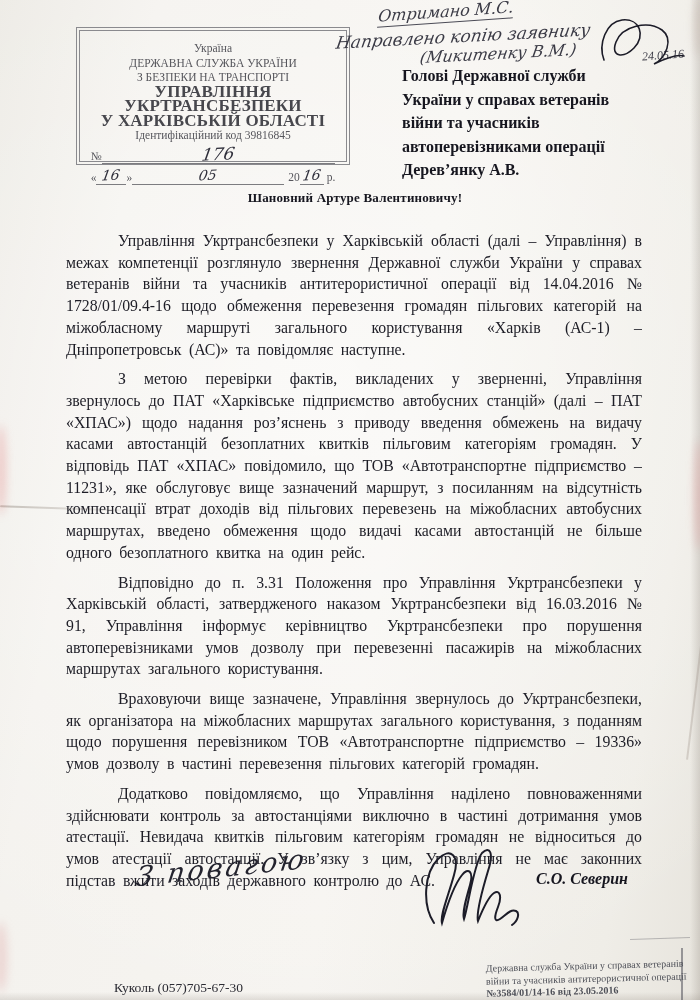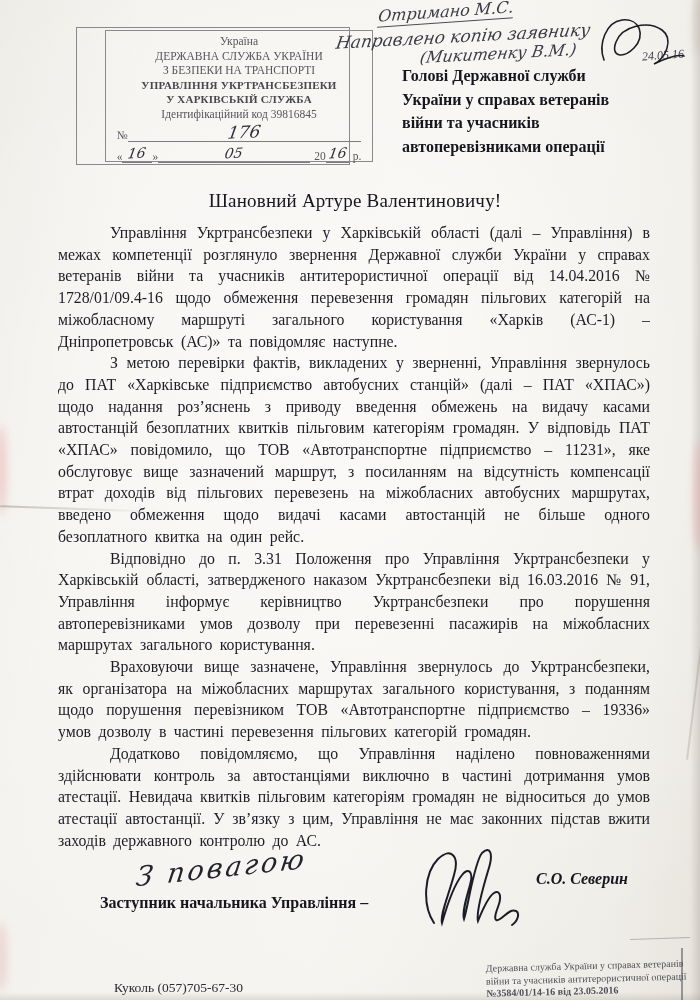--- a/index.html
+++ b/index.html
@@ -27,24 +27,24 @@
   .edge-shadow-b{position:absolute;left:0;bottom:0;width:100%;height:8px;
     background:linear-gradient(0deg, rgba(120,110,100,.18), rgba(0,0,0,0));}
 
   
   .sender-stamp{
     position:absolute;left:76px;top:27px;width:268px;height:132px;
     border:1px solid #8a8a8e;padding:2px;color:#56565c;
   }
   .sender-stamp .inner{
     border:1px solid #8a8a8e;width:100%;height:100%;box-sizing:border-box;
-    display:flex;flex-direction:column;align-items:center;padding-top:3px;
-    font-size:11.5px;line-height:14.5px;text-align:center;margin-left:26px;
+    display:flex;flex-direction:column;align-items:center;padding-top:10px;
+    font-size:11.5px;line-height:14.5px;text-align:center;
   }
-  .sender-stamp .bold{font-weight:bold;color:#47474d;font-size:11px;letter-spacing:.2px;}
+  .sender-stamp .bold{font-weight:bold;color:#47474d;font-size:17px;letter-spacing:.2px;}
   .stamp-row{width:92%;display:flex;align-items:flex-end;margin-top:4px;font-size:11.5px;}
   .fill-line{flex:1;border-bottom:1px solid #7c7c80;text-align:center;position:relative;height:16px;}
   .hw{font-style:italic;color:#2e2e3a;
       font-family:"DejaVu Serif","Liberation Serif",serif;}
   .hw-num{font-size:17px;transform:skewX(-12deg) rotate(-3deg);display:inline-block;line-height:14px;}
 
   
   .hw-top{position:absolute;color:#3b3b46;font-style:italic;
     font-family:"DejaVu Serif",serif;white-space:nowrap;}
   .hw-t1{left:378px;top:2px;font-size:16px;transform:rotate(-4deg) skewX(-10deg);
@@ -52,26 +52,26 @@
   .hw-t2{left:336px;top:26px;font-size:17px;transform:rotate(-3deg) skewX(-12deg);}
   .hw-t3{left:420px;top:44px;font-size:16px;transform:rotate(-3deg) skewX(-12deg);}
   .hw-date{left:642px;top:48px;font-size:12px;transform:rotate(-4deg);font-style:italic;position:absolute;color:#3b3b46;}
   .flourish{position:absolute;left:596px;top:14px;}
 
   
   .recipient{position:absolute;left:402px;top:64px;width:296px;
     font-weight:bold;font-size:16px;line-height:23.5px;color:#16161f;}
 
   .salutation{position:absolute;left:60px;top:190px;width:590px;text-align:center;
-    font-weight:normal;font-size:19px;color:#16161f;letter-spacing:.2px;}
+    font-weight:bold;font-size:13px;color:#16161f;letter-spacing:.2px;}
 
   .body-text{position:absolute;left:58px;top:222px;width:592px;
     font-size:15.8px;line-height:21.7px;text-align:justify;word-spacing:.22em;
     color:#1d1d26;}
-  .body-text p{margin:0;text-indent:52px;}
+  .body-text p{margin:8px;text-indent:52px;}
 
   
   .hw-regards{position:absolute;left:136px;top:852px;font-size:27px;color:#23232e;
     font-style:italic;font-family:"DejaVu Serif",serif;
     transform:rotate(-6deg) skewX(-14deg);letter-spacing:3px;}
   .position-block{position:absolute;left:100px;top:890px;width:330px;
     font-weight:bold;font-size:16px;line-height:25px;color:#16161f;}
   .signer-name{position:absolute;left:536px;top:870px;font-weight:bold;font-size:16px;color:#16161f;font-style:italic;}
   .main-signature{position:absolute;left:420px;top:845px;}
 
@@ -100,21 +100,21 @@
   <div class="smudge s2"></div>
   <div class="smudge s3"></div>
   <div class="smudge s4"></div>
 
   <div class="sender-stamp">
     <div class="inner">
       <div>Україна</div>
       <div>ДЕРЖАВНА СЛУЖБА УКРАЇНИ</div>
       <div>З БЕЗПЕКИ НА ТРАНСПОРТІ</div>
       <div class="bold">УПРАВЛІННЯ УКРТРАНСБЕЗПЕКИ</div>
-      <div class="bold">У ХАРКІВСЬКІЙ СЛУЖБА</div>
+      <div class="bold">У ХАРКІВСЬКІЙ ОБЛАСТІ</div>
       <div>Ідентифікаційний код 39816845</div>
       <div class="stamp-row">
         <span>№</span>
         <span class="fill-line"><span class="hw hw-num">176</span></span>
       </div>
       <div class="stamp-row">
         <span>«</span>
         <span class="fill-line" style="max-width:30px"><span class="hw hw-num" style="font-size:14px">16</span></span>
         <span>»</span>
         <span class="fill-line"><span class="hw hw-num" style="font-size:14px">05</span></span>
@@ -133,35 +133,35 @@
     <svg class="sig" width="90" height="58" viewBox="0 0 90 58">
       <path d="M8,46 C2,30 10,8 26,6 C44,4 50,22 38,34 C28,44 14,44 20,28 C26,12 52,6 66,16 C78,25 70,44 58,50 C70,44 82,40 88,42" stroke-width="1.6"></path>
     </svg>
   </div>
 
   <div class="recipient">
     <div>Голові Державної служби</div>
     <div>України у справах ветеранів</div>
     <div>війни та учасників</div>
     <div>автоперевізниками  операції</div>
+    <div>Дерев’янку А.В.</div>
   </div>
 
   <div class="salutation">Шановний Артуре Валентиновичу!</div>
 
   <div class="body-text">
     <p>Управління Укртрансбезпеки у Харківській області (далі – Управління) в межах компетенції розглянуло звернення Державної служби України у справах ветеранів війни та учасників антитерористичної операції від 14.04.2016 № 1728/01/09.4-16 щодо обмеження перевезення громадян пільгових категорій на міжобласному маршруті загального користування «Харків (АС-1) – Дніпропетровськ (АС)» та повідомляє наступне.</p>
     <p>З метою перевірки фактів, викладених у зверненні, Управління звернулось до ПАТ «Харківське підприємство автобусних станцій» (далі – ПАТ «ХПАС») щодо надання роз’яснень з приводу введення обмежень на видачу касами автостанцій безоплатних квитків пільговим категоріям громадян. У відповідь ПАТ «ХПАС» повідомило, що ТОВ «Автотранспортне підприємство – 11231», яке обслуговує вище зазначений маршрут, з посиланням на відсутність компенсації втрат доходів від пільгових перевезень на міжобласних автобусних маршрутах, введено обмеження щодо видачі касами автостанцій не більше одного безоплатного квитка на один рейс.</p>
     <p>Відповідно до п. 3.31 Положення про Управління Укртрансбезпеки у Харківській області, затвердженого наказом Укртрансбезпеки від 16.03.2016 № 91, Управління інформує керівництво Укртрансбезпеки про порушення автоперевізниками умов дозволу при перевезенні пасажирів на міжобласних маршрутах загального користування.</p>
     <p>Враховуючи вище зазначене, Управління звернулось до Укртрансбезпеки, як організатора на міжобласних маршрутах загального користування, з поданням щодо порушення перевізником ТОВ «Автотранспортне підприємство – 19336» умов дозволу в частині перевезення пільгових категорій громадян.</p>
     <p>Додатково повідомляємо, що Управління наділено повноваженнями здійснювати контроль за автостанціями виключно в частині дотримання умов атестації. Невидача квитків пільговим категоріям громадян не відноситься до умов атестації автостанції. У зв’язку з цим, Управління не має законних підстав вжити заходів державного контролю до АС.</p>
   </div>
 
   <div class="hw-regards">З повагою</div>
   <div class="position-block">
-    <div>Заступник начальника Управління –</div>
   </div>
   <div class="main-signature">
     <svg class="sig" width="120" height="95" viewBox="0 0 120 95">
       <path d="M14,78 C2,60 4,28 18,14 C30,2 40,10 34,30 C28,52 20,70 22,78 C26,64 34,40 42,30 C48,22 54,26 50,40 C46,54 42,68 44,74 C48,62 54,18 62,8 C70,0 74,8 68,26 C62,46 56,68 58,76 C62,66 68,52 74,48 C80,44 82,52 78,62 C74,72 74,78 80,74 C86,70 90,64 96,66 C100,68 98,76 92,80" stroke-width="2"></path>
     </svg>
   </div>
   <div class="signer-name">С.О. Северин</div>
 
   <div class="stamp-hline"></div>
   <div class="stamp-vline"></div>

